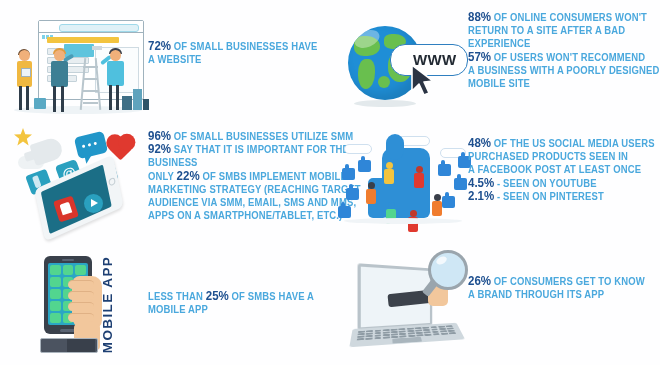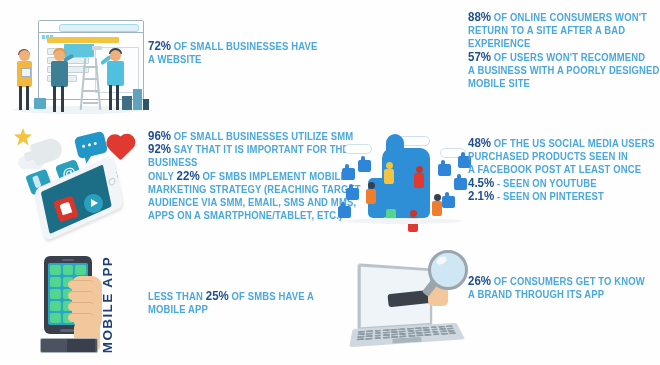--- a/index.html
+++ b/index.html
@@ -544,20 +544,39 @@
         <i class="b2"></i>
         <i class="b3"></i>
     </div>
   </div>
 
   <div class="stat" id="txt-website">
     <span class="ln"><span class="num">72%</span><span> OF SMALL BUSINESSES HAVE</span></span>
     <span class="ln"><span>A WEBSITE</span></span>
   </div>
 
+  <div class="art" id="art-globe">
+    <div class="globe-shadow"></div>
+    <div class="globe">
+      <div class="land l1"></div>
+        <div class="land l2"></div>
+        <div class="land l3"></div>
+      <div class="land l4"></div>
+        <div class="land l5"></div>
+      <div class="hl"></div>
+    </div>
+    <div class="wwwpill">
+      <span>WWW</span>
+    </div>
+    <div class="cursor-arrow">
+      <svg width="28" height="34" viewBox="0 0 28 34">
+        <polygon points="2,1 2,27 9,20 14,31 19,29 14,18 23,17" fill="#2b3444" stroke="#ffffff" stroke-width="1.6" stroke-linejoin="round"></polygon>
+      </svg>
+    </div>
+  </div>
 
   <div class="stat" id="txt-globe">
     <span class="ln"><span class="num">88%</span><span> OF ONLINE CONSUMERS WON'T</span></span>
     <span class="ln"><span>RETURN TO A SITE AFTER A BAD</span></span>
     <span class="ln"><span>EXPERIENCE</span></span>
     <span class="ln"><span class="num">57%</span><span> OF USERS WON'T RECOMMEND</span></span>
     <span class="ln"><span>A BUSINESS WITH A POORLY DESIGNED</span></span>
     <span class="ln"><span>MOBILE SITE</span></span>
   </div>
 

